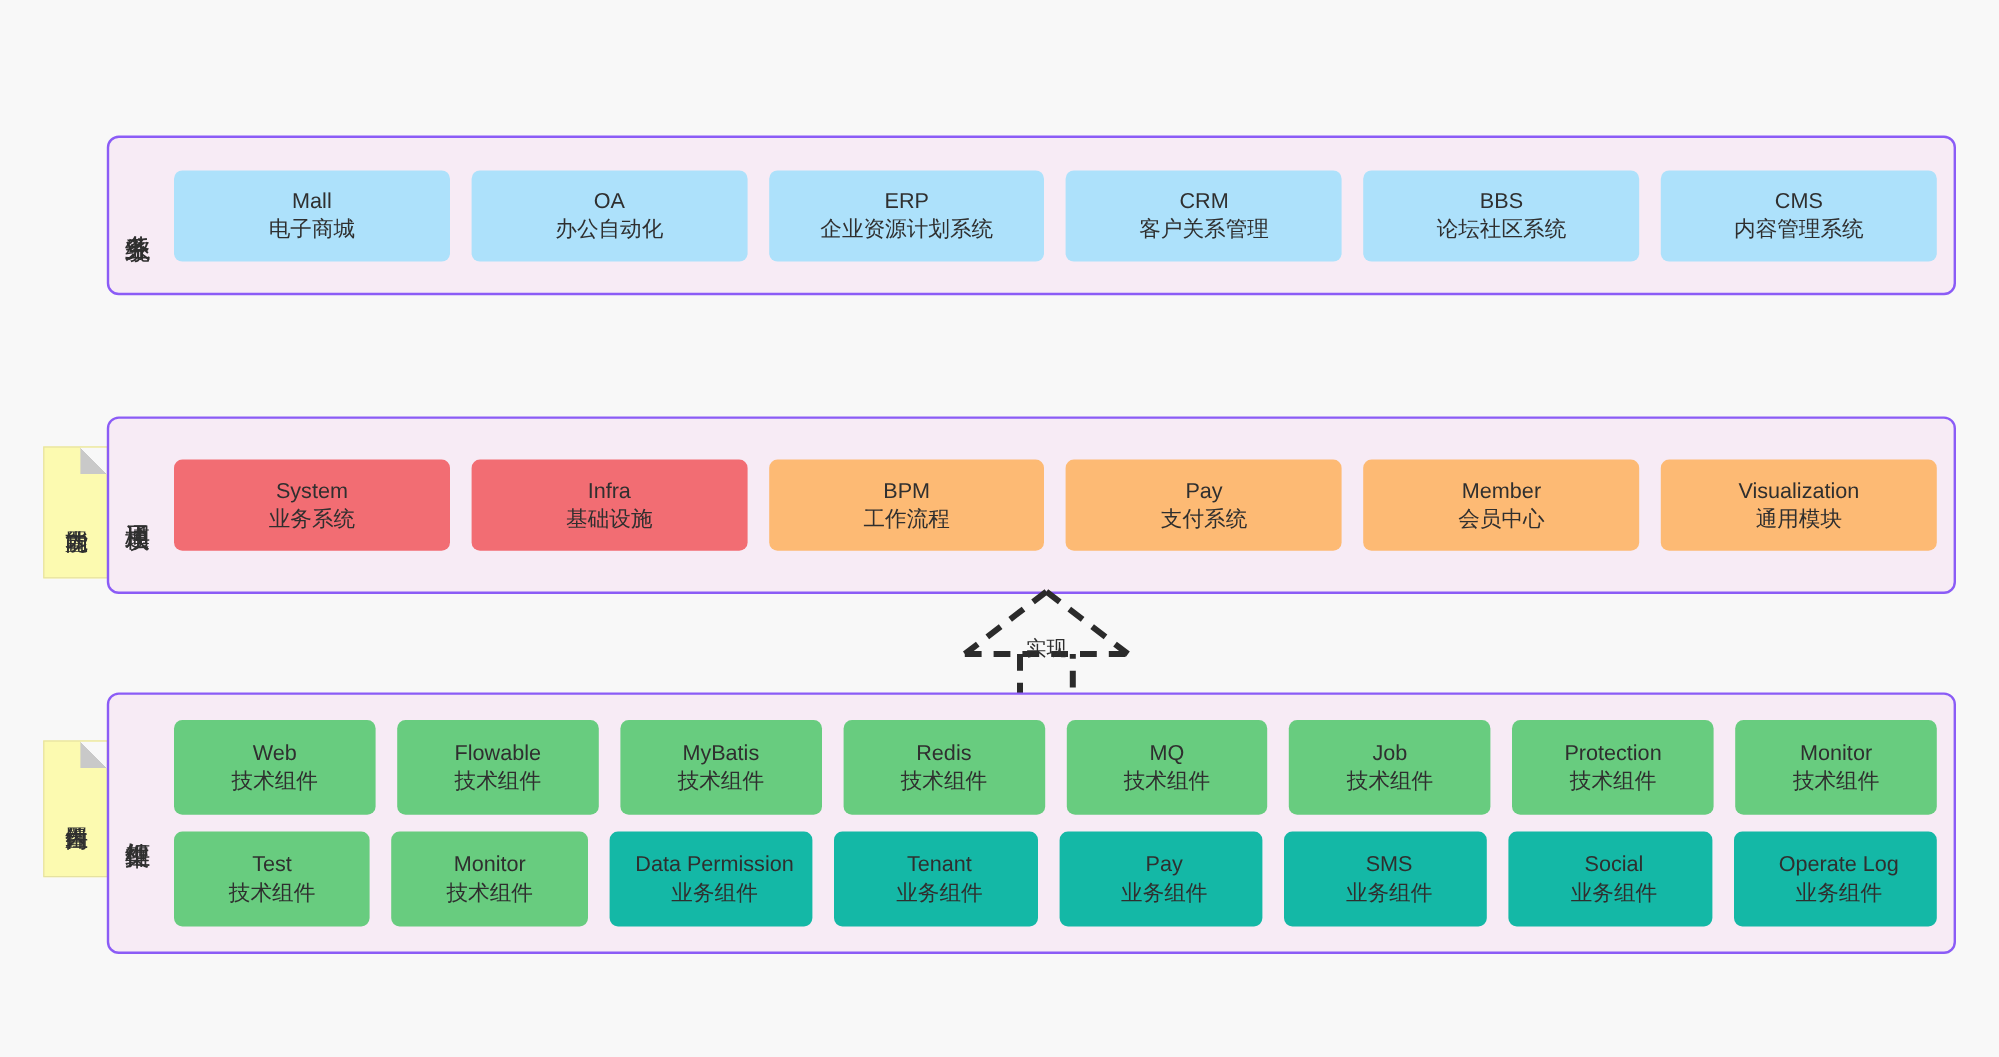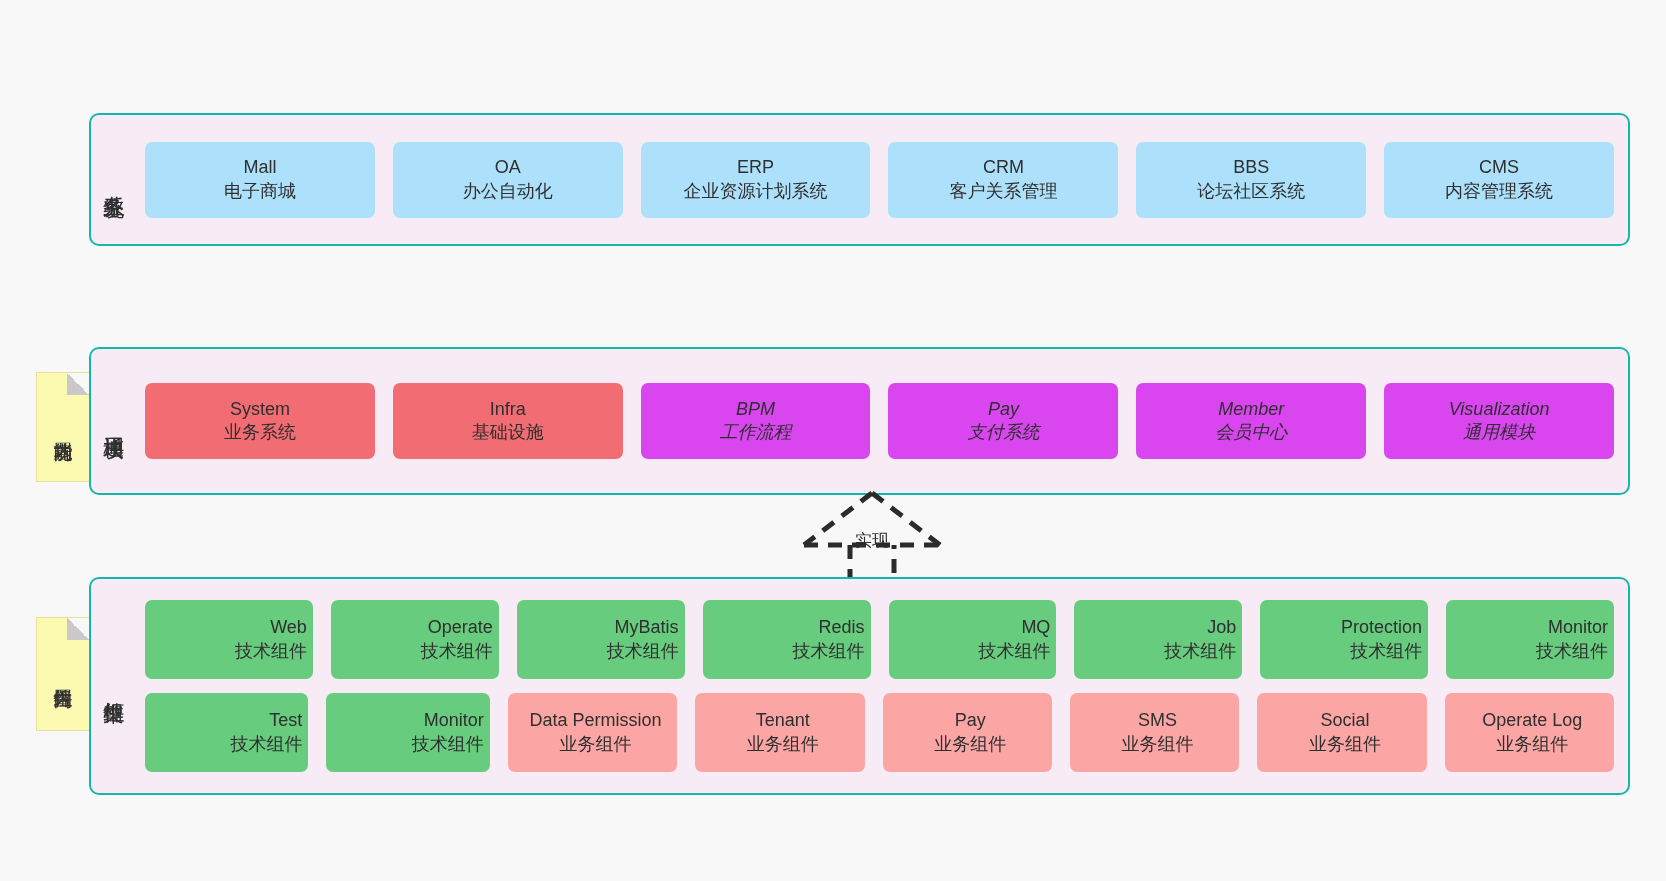--- a/index.html
+++ b/index.html
@@ -20,21 +20,21 @@
     position: absolute;
     inset: 0;
     background: #f8f8f8;
   }
 
   
   .layer {
     position: absolute;
     box-sizing: border-box;
     background: #f7ebf5;
-    border: 2px solid #14b8a6;
+    border: 2px solid #8b5cf6;
     border-radius: 10px;
     display: flex;
     flex-direction: row;
     align-items: stretch;
   }
   .layer-title {
     flex: 0 0 auto;
     width: 46px;
     display: flex;
     align-items: center;
@@ -76,23 +76,23 @@
     line-height: 1.28;
     color: #2f2f2f;
     padding: 4px 6px;
     min-width: 0;
   }
   .card .t1 { white-space: normal; }
   .card .t2 { white-space: nowrap; }
 
   .c-blue      { background: #ade1fb; }
   .c-red       { background: #f26d73; }
-  .c-pink      { background: #d946ef; font-style: italic; }
-  .c-green     { background: #68cc7f; align-items: flex-end; }
-  .c-lightgreen{ background: #fca5a5; padding-left: 12px; }
+  .c-pink      { background: #fdba74; }
+  .c-green     { background: #68cc7f; }
+  .c-lightgreen{ background: #14b8a6; padding-left: 12px; }
 
   #layer-business { left: 89px;  top: 113px; width: 1541px; height: 133px; }
   #layer-common   { left: 89px;  top: 347px; width: 1541px; height: 148px; }
   #layer-frame    { left: 89px;  top: 577px; width: 1541px; height: 218px; }
 
   #layer-business .card,
   #layer-common .card { height: 76px; }
   #layer-frame .card  { height: 79px; }
 
   
@@ -242,21 +242,21 @@
 
   <div class="layer" id="layer-frame">
     <div class="layer-title">框架组件</div>
     <div class="layer-body">
       <div class="row">
         <div class="card c-green">
           <span class="t1">Web</span>
           <span class="t2">技术组件</span>
         </div>
         <div class="card c-green">
-          <span class="t1">Operate</span>
+          <span class="t1">Flowable</span>
           <span class="t2">技术组件</span>
         </div>
         <div class="card c-green">
           <span class="t1">MyBatis</span>
           <span class="t2">技术组件</span>
         </div>
         <div class="card c-green">
           <span class="t1">Redis</span>
           <span class="t2">技术组件</span>
         </div>

